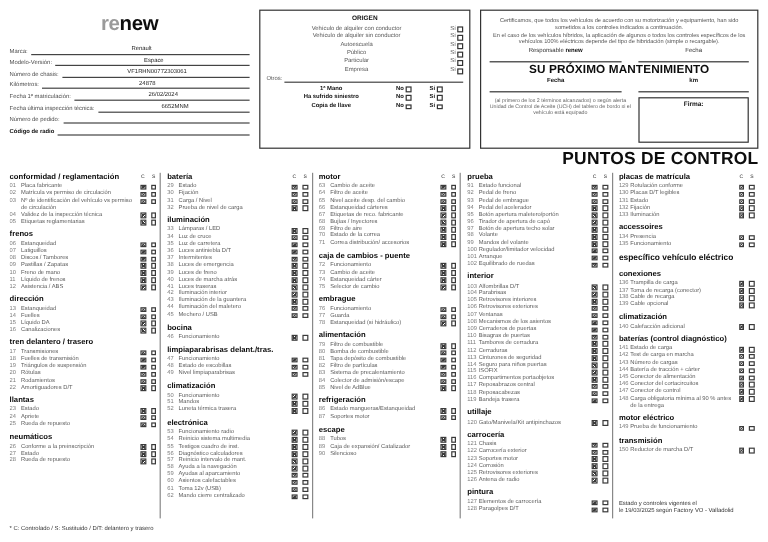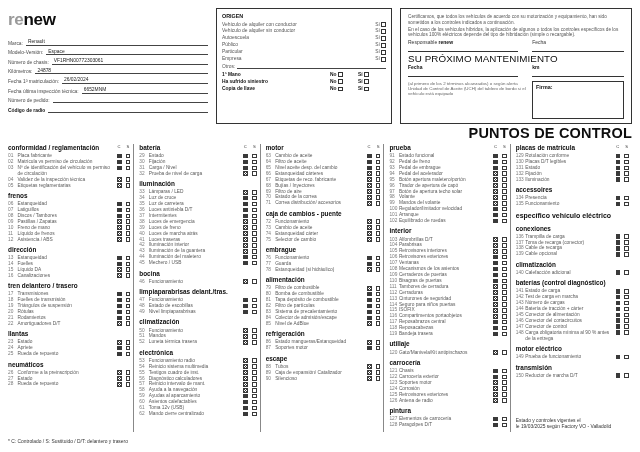--- a/index.html
+++ b/index.html
@@ -1,20 +1,20 @@
 <!DOCTYPE html>
 <html><head>
 <meta charset="utf-8">
 <style>
   * { margin:0; padding:0; box-sizing:border-box; }
   html,body { width:640px; height:452px; background:#fff; font-family:"Liberation Sans", sans-serif; -webkit-text-size-adjust:none; }
   .page { position:relative; width:640px; height:452px; background:#fff; padding:8px 8px 4px 8px; overflow:hidden; }
 
   
-  .header { display:grid; grid-template-columns:200px 176px 1fr; gap:8px; height:112px; }
+  .header { display:grid; grid-template-columns:200px 176px 1fr; gap:8px; height:112px;text-align:center; }
   .logo { font-weight:800; font-size:17px; letter-spacing:-0.3px; margin:2px 0 6px 0; }
   .logo-re { color:#9a9a9a; }
   .logo-new { color:#0d0d0d; }
   .vfield { display:flex; align-items:flex-end; font-size:4.9px; color:#4a4a4a; height:9.6px; }
   .vfield .flabel { white-space:nowrap; }
   .vfield .flabel.bold { font-weight:700; color:#111; }
   .vfield .fvalue { flex:1; border-bottom:0.7px solid #444; margin-left:3px; color:#222; padding:0 0 0.5px 2px; white-space:nowrap; }
 
   .origen-box { border:0.8px solid #333; padding:4px 5px 3px 5px; font-size:4.9px; color:#555; }
   .origen-title { font-weight:700; color:#111; font-size:5.4px; margin-bottom:2.5px; }
@@ -29,21 +29,21 @@
   .ocb { display:inline-block; width:4.6px; height:4.6px; border:0.7px solid #333; background:#fff; flex:none; }
 
   .cert-box { border:0.8px solid #333; padding:5px 7px 4px 7px; font-size:4.7px; color:#555; display:flex; flex-direction:column; }
   .cert-text { line-height:5.5px; margin-bottom:1.5px; }
   .resp-row, .maint-row { display:flex; gap:14px; }
   .resp-cell { flex:1.2; }
   .resp-cell.small { flex:1; }
   .resp-cell .cl { font-size:5px; color:#333; }
   .resp-cell b { color:#111; }
   .fill-line { border-bottom:0.8px solid #333; height:7px; }
-  .maint-title { font-size:9.8px; font-weight:400; color:#0d0d0d; letter-spacing:0.1px; margin-top:2px; line-height:10px; }
+  .maint-title { font-size:9.8px; font-weight:700; color:#0d0d0d; letter-spacing:0.1px; margin-top:2px; line-height:10px; }
   .maint-row .cl { font-weight:700; color:#111; font-size:5px; }
   .cert-bottom { display:flex; gap:6px; margin-top:3.5px; }
   .cert-note { flex:1; font-size:4.4px; line-height:5.2px; color:#666; }
   .firma-box { width:92px; height:38px; border:0.9px solid #333; padding:2px 3px; font-weight:700; color:#111; font-size:5.4px; flex:none; }
 
   
   .main-title { font-size:14.5px; font-weight:800; color:#0d0d0d; letter-spacing:0.2px; margin:5px 0 3px 0;text-align:right; }
   .columns { display:grid; grid-template-columns:1fr 1fr 0.98fr 1fr 0.96fr; height:288px; }
   .col { position:relative; padding:1px 3px 0 5px; overflow:hidden; display:flex; flex-direction:column; }
   .col.first { padding-left:0; }

